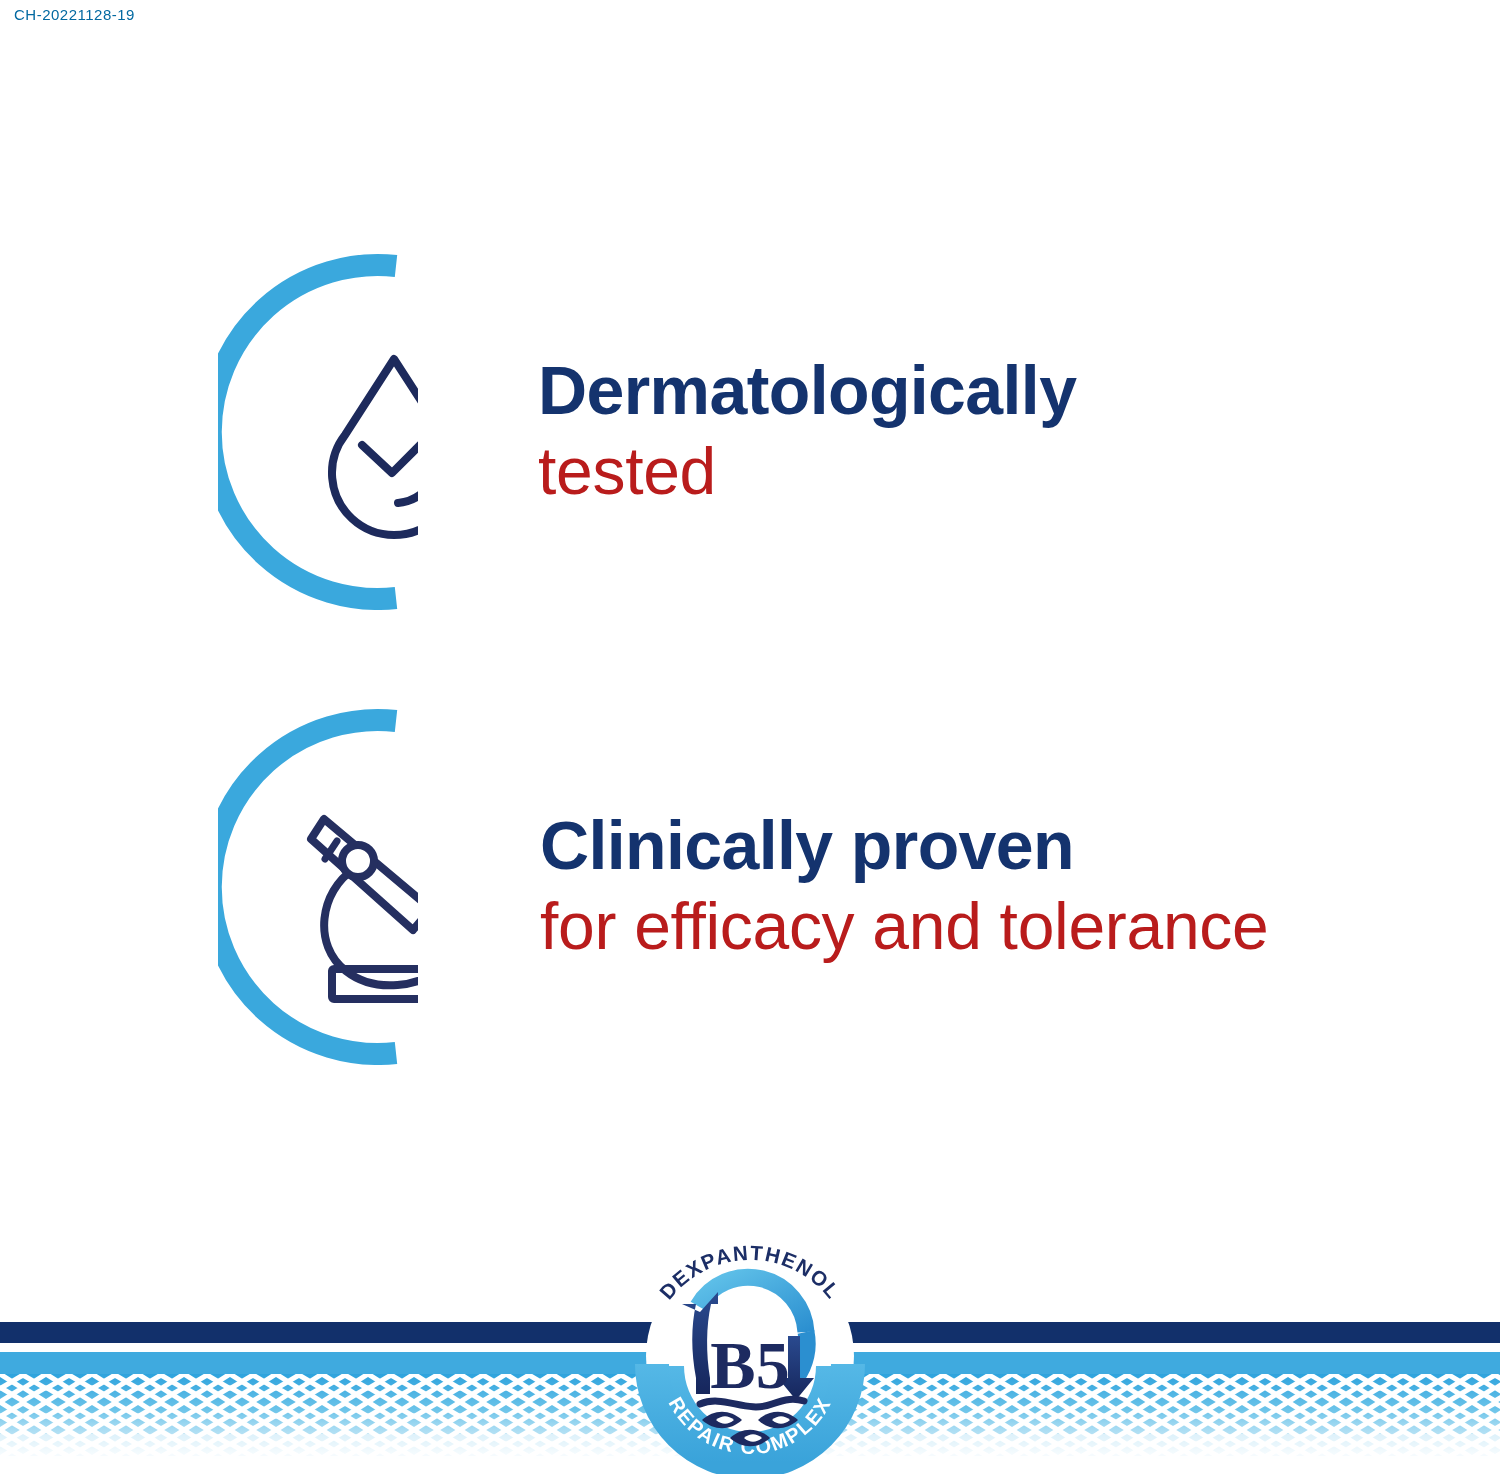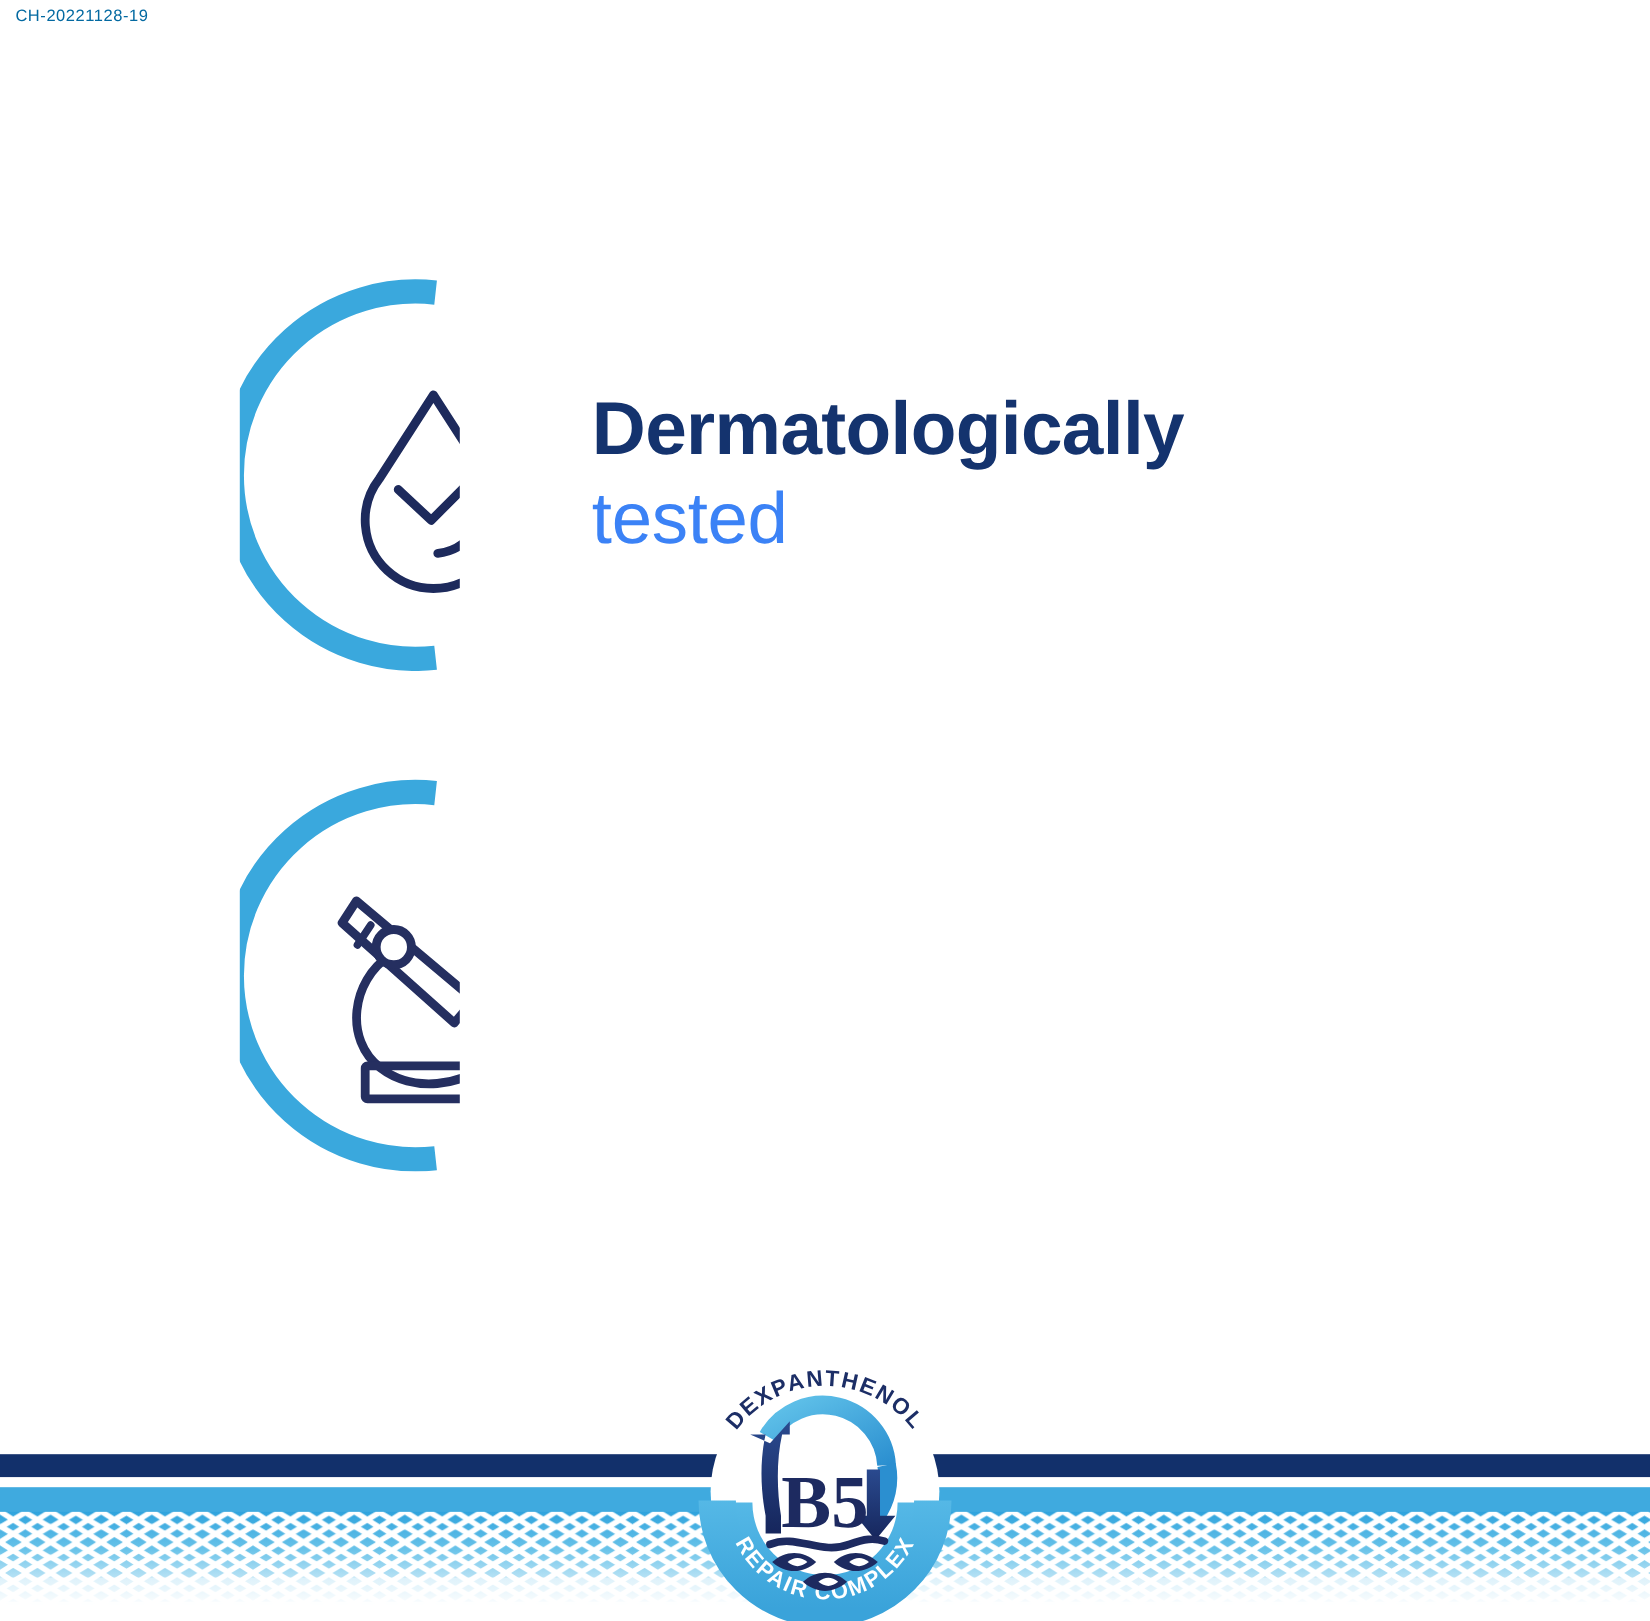--- a/index.html
+++ b/index.html
@@ -58,21 +58,21 @@
     font-size: 68px;
     font-weight: bold;
     letter-spacing: -0.6px;
     color: #14336e;
     display: block;
   }
   .line-light {
     font-size: 66px;
     font-weight: 400;
     letter-spacing: -0.3px;
-    color: #3b82f6;
+    color: #b91c1c;
     display: block;
     margin-top: 14px;
   }
 
   
   .bottom-band {
     position: absolute;
     left: 0;
     bottom: 0;
     width: 1500px;
@@ -166,20 +166,24 @@
 
         <circle cx="48" cy="48" r="16" fill="#ffffff"></circle>
 
         <rect x="124" y="110" width="52" height="22" rx="2"></rect>
 
         <rect x="22" y="156" width="136" height="30" rx="2"></rect>
       </g>
     </svg>
   </div>
 
+  <div class="feature-text">
+    <span class="line-strong">Clinically proven</span>
+    <span class="line-light">for efficacy and tolerance</span>
+  </div>
 </div>
 
 <div class="bottom-band">
   <div class="navy-bar"></div>
   <div class="white-gap"></div>
   <div class="blue-solid"></div>
 
   <div class="lattice">
     <svg width="1500" height="100" viewBox="0 0 1500 100" xmlns="http://www.w3.org/2000/svg" preserveAspectRatio="none">
       <defs>

